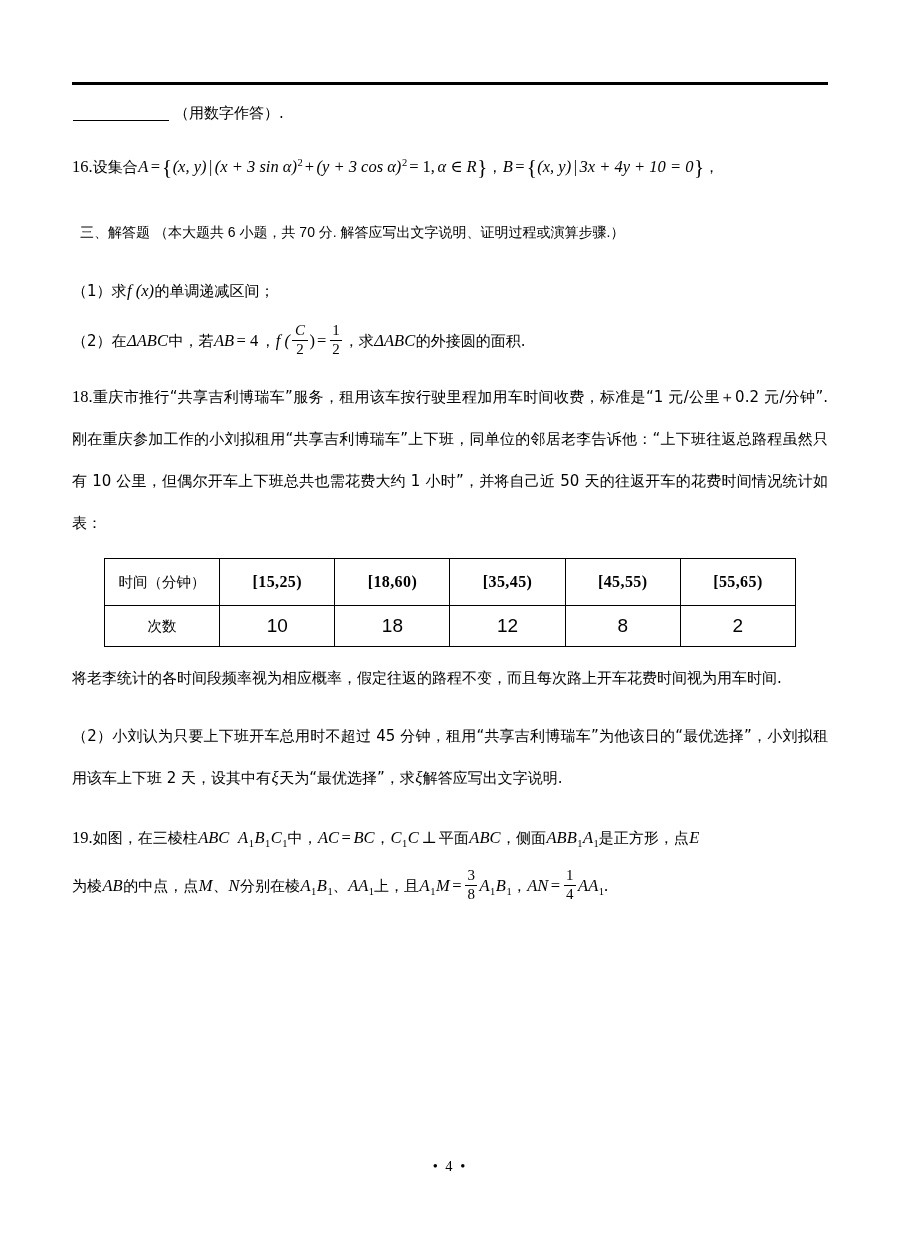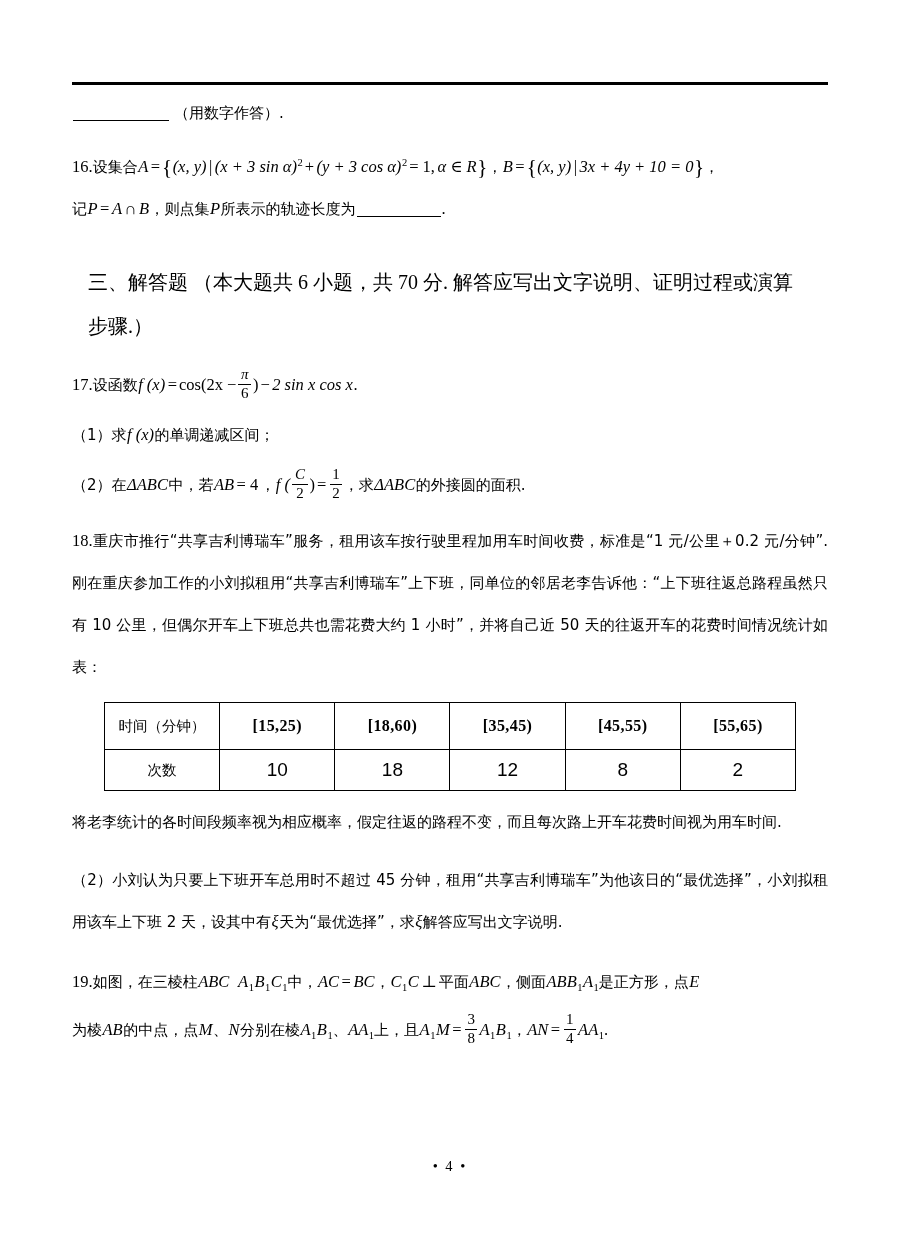--- a/index.html
+++ b/index.html
@@ -105,24 +105,24 @@
   .blank-line {
     display: inline-block;
     border-bottom: 1.4px solid #000;
     width: 96px;
     vertical-align: -3px;
     margin: 0 1px;
   }
   .blank-line.short { width: 84px; }
 
   .sec-head {
-    font-family: Liberation Serif, serif;
-    font-size: 20px;
+    font-family: Liberation Sans, sans-serif;
+    font-size: 14px;
     line-height: 44px;
-    margin: 16px;
+    margin: 8px;
   }
   .q-line { margin: 0; }
 
   
   .gap-8 { height: 8px; }
   .gap-14 { height: 14px; }
   .gap-18 { height: 18px; }
 
   
   .table-wrap {
@@ -187,34 +187,28 @@
       <span class="blank-line"></span>
       <span class="zh">（用数字作答）.</span>
     </p>
 
     <div class="gap-8"></div>
 
     <p class="para q-line">
       <span class="mtxt">16.</span><span class="zh">设集合</span><span class="mi">A</span><span class="mo">=</span><span class="brace">{</span><span class="mi">(x, y)</span><span class="mo">|</span><span class="mi">(x + 3 sin α)</span><sup class="exp">2</sup><span class="mo">+</span><span class="mi">(y + 3 cos α)</span><sup class="exp">2</sup><span class="mo">= 1,</span><span class="mi">α ∈ R</span><span class="brace">}</span><span class="zh">，</span><span class="mi">B</span><span class="mo">=</span><span class="brace">{</span><span class="mi">(x, y)</span><span class="mo">|</span><span class="mi">3x + 4y + 10 = 0</span><span class="brace">}</span><span class="zh">，</span>
     </p>
 
-    <p class="para q-line">
-      <span class="zh">记</span><span class="mi">P</span><span class="mo">=</span><span class="mi">A</span><span class="mo">∩</span><span class="mi">B</span><span class="zh">，则点集</span><span class="mi">P</span><span class="zh">所表示的轨迹长度为</span><span class="blank-line short"></span><span class="mtxt">.</span>
-    </p>
 
     <div class="gap-14"></div>
 
     <p class="sec-head">
       <span>三、解答题</span>
       <span>（本大题共 6 小题，共 70 分. 解答应写出文字说明、证明过程或演算步骤.）</span>
     </p>
 
-    <p class="para q-line">
-      <span class="mtxt">17.</span><span class="zh">设函数</span><span class="mi">f (x)</span><span class="mo">=</span><span class="mtxt">cos(2x −</span><span class="frac"><span class="num"><span class="mi">π</span></span><span class="den"><span class="mn">6</span></span></span><span class="mtxt">)</span><span class="mo">−</span><span class="mi">2 sin x cos x</span><span class="mtxt">.</span>
-    </p>
 
     <div class="gap-8"></div>
 
     <p class="para q-line">
       <span class="zh">（1）</span><span class="zh">求</span><span class="mi">f (x)</span><span class="zh">的单调递减区间；</span>
     </p>
 
     <div class="gap-8"></div>
 
     <p class="para q-line">

